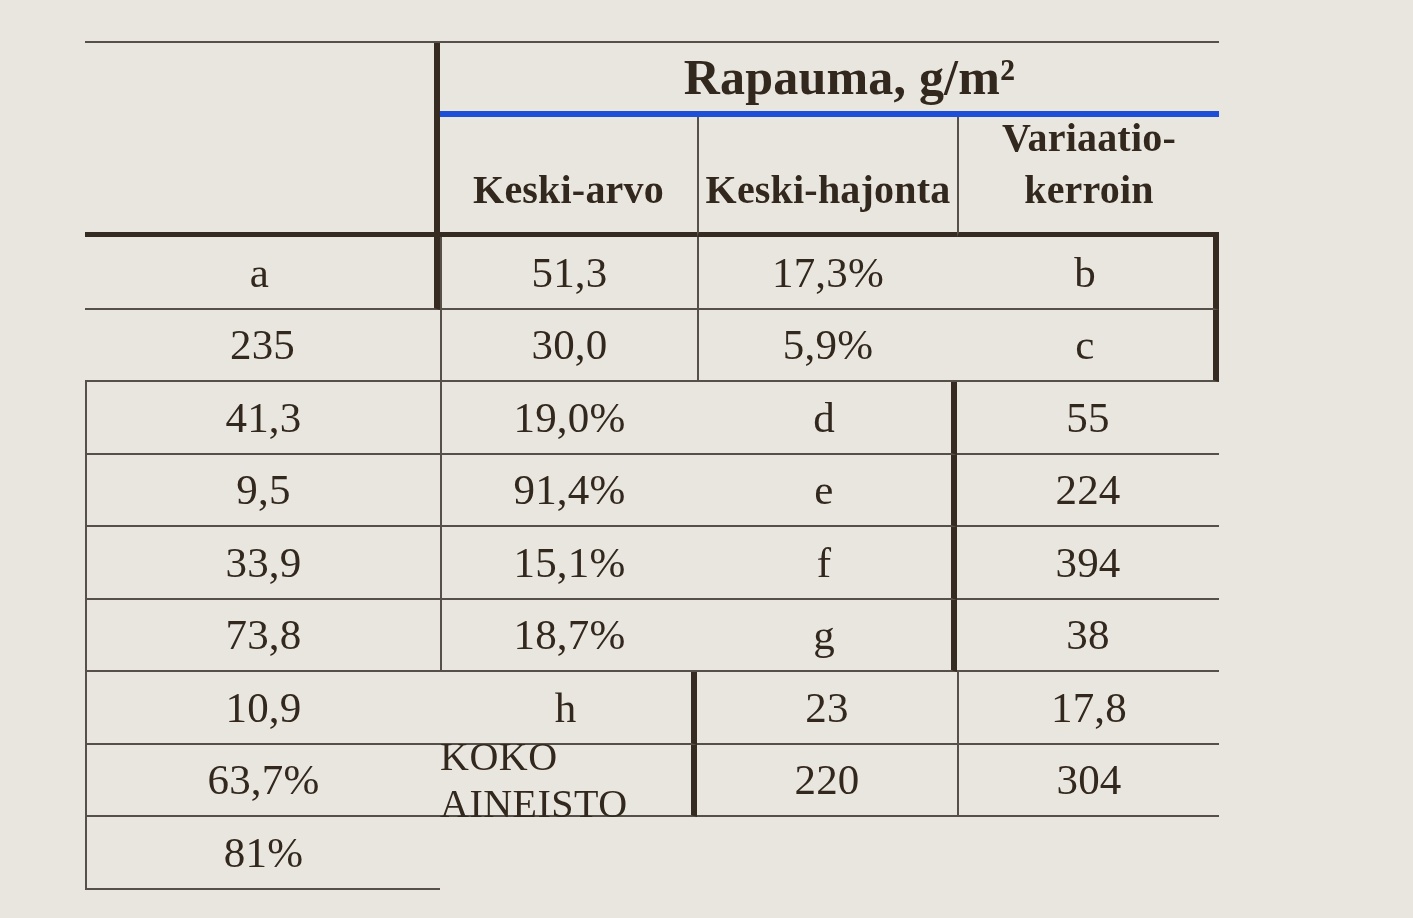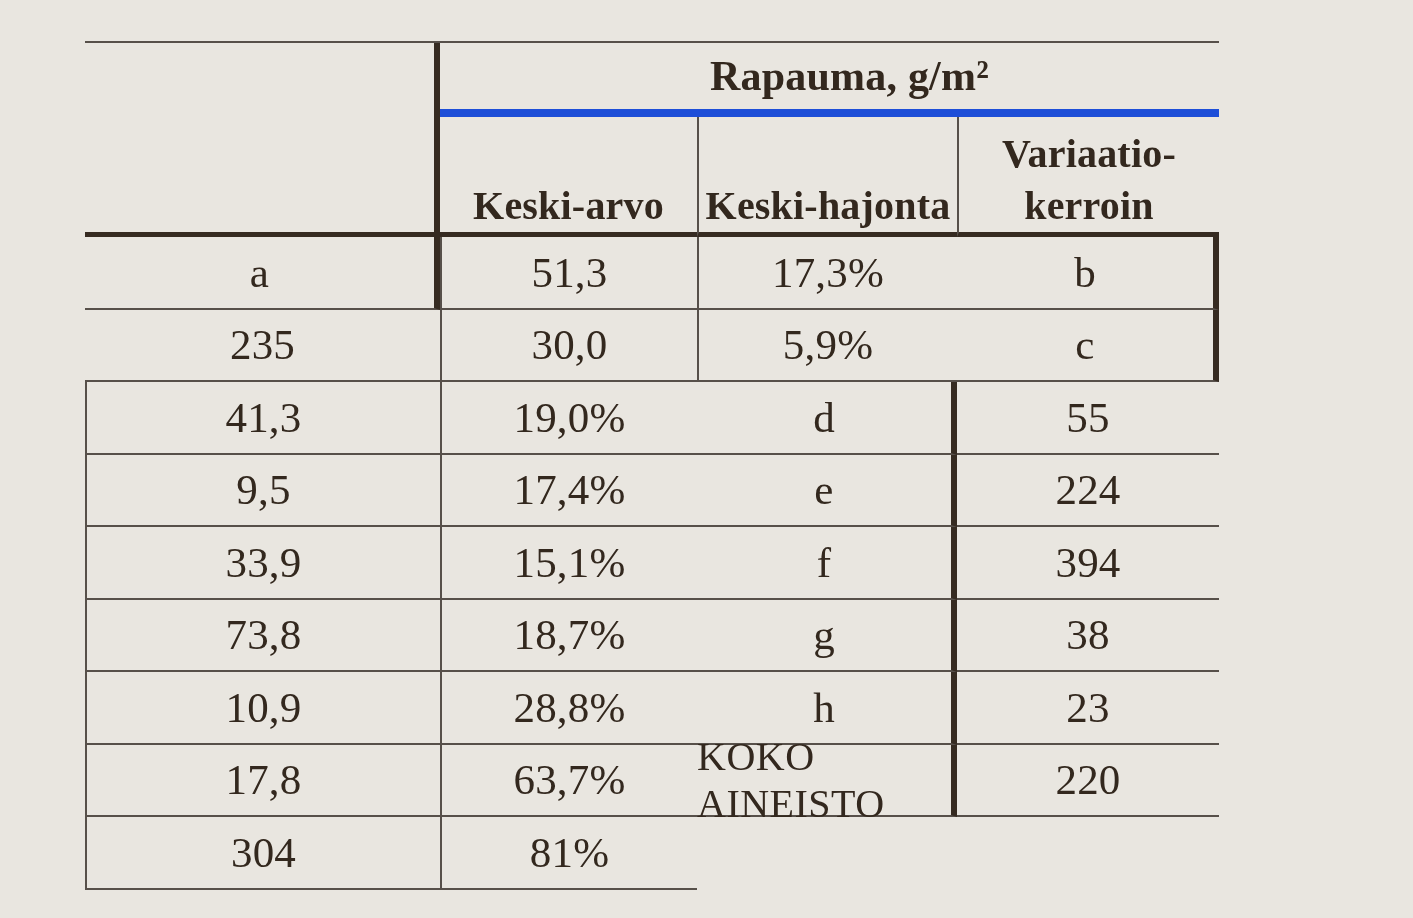--- a/index.html
+++ b/index.html
@@ -31,31 +31,32 @@
     font-size: 43px;
     letter-spacing: 0.2px;
   }
 
   
   .c1 { border-right: 6px solid #362b21; }
 
   
   .group-header {
     grid-column: 2 / 5;
-    border-bottom: 8px solid #1d4ed8;
+    border-bottom: 6px solid #1d4ed8;
     font-weight: bold;
-    font-size: 42px;
+    font-size: 50px;
     padding-left: 40px;
   }
 
   
   .subhead {
     font-weight: bold;
     font-size: 40px;
     align-items: flex-end;
+    padding-bottom: 16px;
     border-bottom: 5px solid #362b21;
     text-align: center;
     line-height: 1.3;
   }
   .subhead.c1 { border-bottom: 5px solid #362b21; }
 
   
   .vline { border-left: 2px solid #57504a; }
 
   
@@ -91,36 +92,35 @@
   <div class="cell data vline">30,0</div>
   <div class="cell data vline">5,9%</div>
 
   <div class="cell c1 data row-label">c</div>
   <div class="cell data vline">41,3</div>
   <div class="cell data vline">19,0%</div>
 
   <div class="cell c1 data row-label">d</div>
   <div class="cell data">55</div>
   <div class="cell data vline">9,5</div>
-  <div class="cell data vline">17,4%</div>
+  <div class="cell data vline">91,4%</div>
 
   <div class="cell c1 data row-label">e</div>
   <div class="cell data">224</div>
   <div class="cell data vline">33,9</div>
   <div class="cell data vline">15,1%</div>
 
   <div class="cell c1 data row-label">f</div>
   <div class="cell data">394</div>
   <div class="cell data vline">73,8</div>
   <div class="cell data vline">18,7%</div>
 
   <div class="cell c1 data row-label">g</div>
   <div class="cell data">38</div>
   <div class="cell data vline">10,9</div>
-  <div class="cell data vline">28,8%</div>
 
   <div class="cell c1 data row-label">h</div>
   <div class="cell data">23</div>
   <div class="cell data vline">17,8</div>
   <div class="cell data vline">63,7%</div>
 
   <div class="cell c1 data row-label-total">KOKO AINEISTO</div>
   <div class="cell data">220</div>
   <div class="cell data vline">304</div>
   <div class="cell data vline">81%</div>

